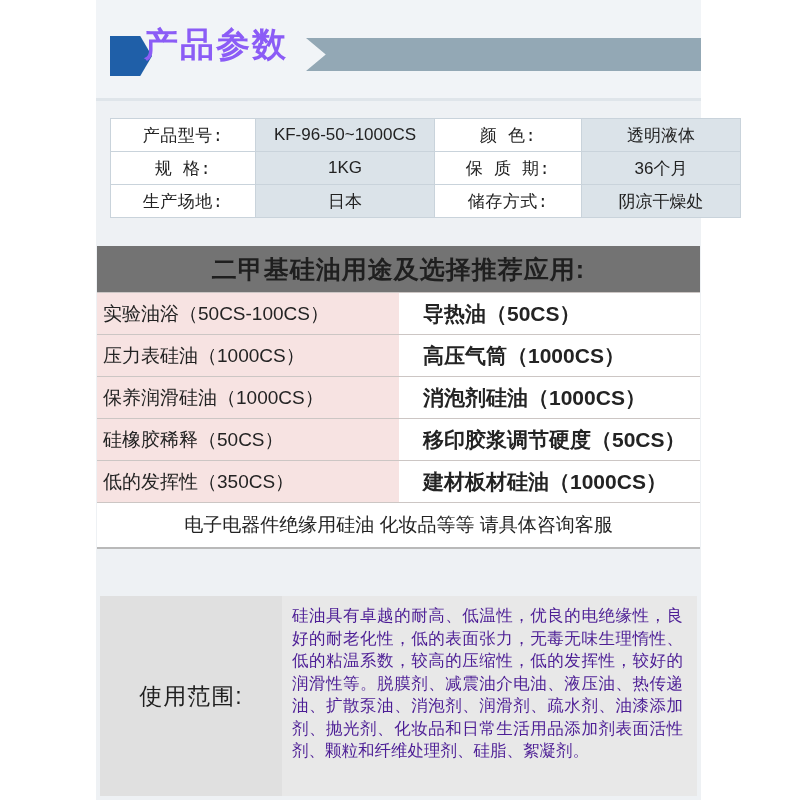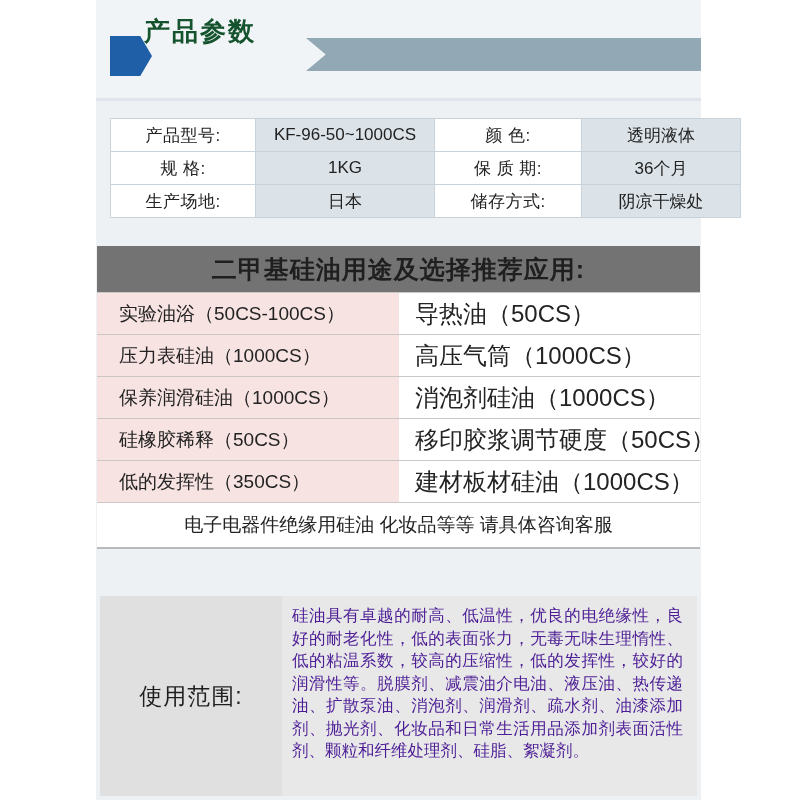--- a/index.html
+++ b/index.html
@@ -39,24 +39,24 @@
     left: 14px;
     top: 36px;
     width: 42px;
     height: 40px;
     background: #1f5fa8;
     clip-path: polygon(0 0, 72% 0, 100% 50%, 72% 100%, 0 100%);
   }
   .header-title {
     position: absolute;
     left: 48px;
-    top: 14px;
-    font-size: 26px;
+    top: 22px;
+    font-size: 34px;
     font-weight: bold;
-    color: #14532d;
+    color: #8b5cf6;
     letter-spacing: 2px;
     white-space: nowrap;
   }
   .header-ribbon {
     position: absolute;
     left: 210px;
     top: 38px;
     width: 395px;
     height: 33px;
     background: #93a8b5;
@@ -88,20 +88,21 @@
     height: 32px;
     font-size: 17px;
     color: #222;
     padding: 0 6px;
   }
   td.sp-label {
     background: #ffffff;
     text-align: center;
     letter-spacing: 0.5px;
     white-space: nowrap;
+    font-family: Liberation Mono, monospace;
   }
   td.sp-value {
     background: #dbe3e9;
     text-align: center;
     white-space: nowrap;
   }
   td.w-l1 { width: 132px; }
   td.w-v1 { width: 166px; }
   td.w-l2 { width: 134px; }
   td.w-v2 { width: 146px; }
@@ -137,36 +138,37 @@
     display: flex;
     height: 41px;
     border-bottom: 1px solid #ccc6c4;
   }
   .u-row:first-child { border-top: 1px solid #ccc6c4; }
   .u-left {
     width: 302px;
     background: #f7e3e2;
     display: flex;
     align-items: center;
-    padding-left: 22px;
+    padding-left: 6px;
     box-sizing: border-box;
     font-size: 19px;
     color: #232323;
     white-space: nowrap;
   }
   .u-right {
     width: 301px;
     background: #ffffff;
     display: flex;
     align-items: center;
-    padding-left: 16px;
-    box-sizing: border-box;
-    font-size: 24px;
+    padding-left: 24px;
+    box-sizing: border-box;
+    font-size: 21px;
     color: #232323;
     white-space: nowrap;
+    font-weight: bold;
   }
   .u-note {
     height: 44px;
     background: #ffffff;
     display: flex;
     align-items: center;
     justify-content: center;
     font-size: 19px;
     color: #232323;
     border-bottom: 2px solid #b9b9b9;

